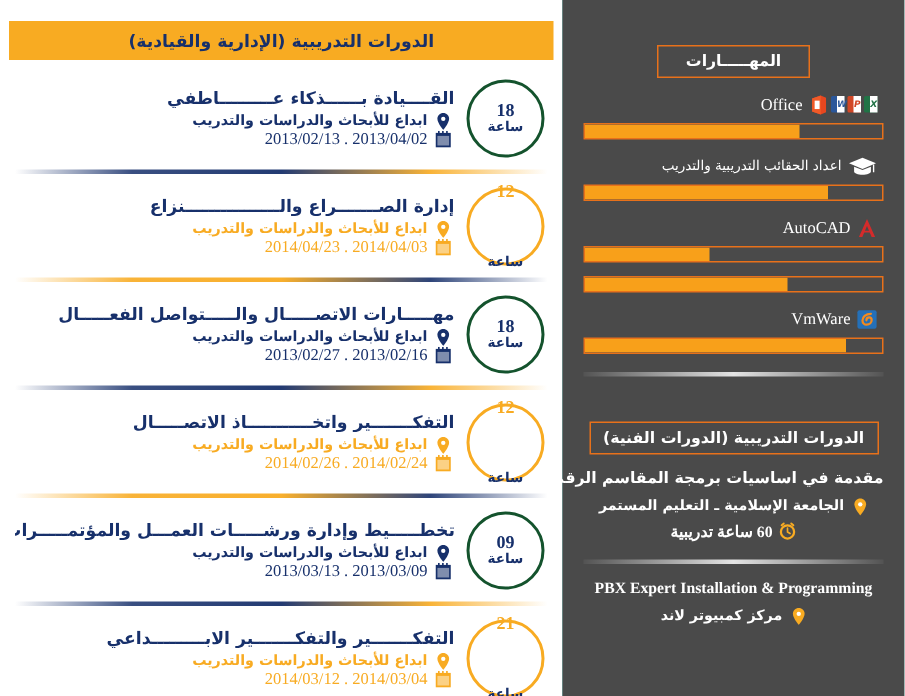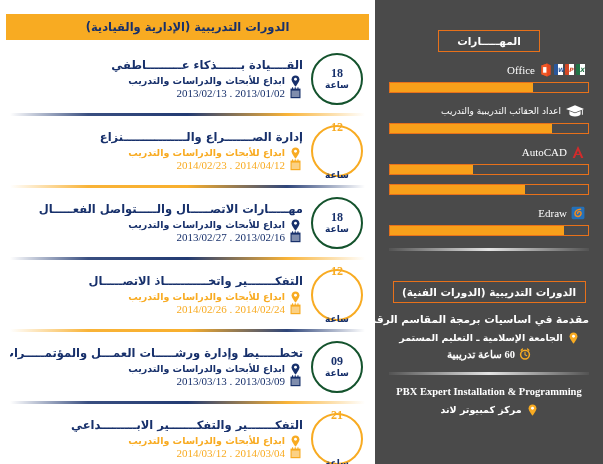--- a/index.html
+++ b/index.html
@@ -336,21 +336,21 @@
             <div class="course-line">
               <span class="cal-icon">
                 <svg width="11" height="12" viewBox="0 0 11 12">
                   <rect x="0.5" y="1.6" width="10" height="9.6" fill="#17306b"></rect>
                   <rect x="1.6" y="3.6" width="7.8" height="6.4" fill="#ffffff" opacity="0.45"></rect>
                   <rect x="2" y="0.3" width="1.1" height="2.2" fill="#17306b"></rect>
                   <rect x="4.7" y="0.3" width="1.1" height="2.2" fill="#17306b"></rect>
                   <rect x="7.4" y="0.3" width="1.1" height="2.2" fill="#17306b"></rect>
                 </svg>
               </span>
-              <span class="datetxt">2013/02/13 . 2013/01/02</span>
+              <span class="datetxt">2013/02/13 . 2013/04/02</span>
             </div>
           </div>
         </div>
         <div class="divider"></div>
         <div class="course v-orange">
           <div class="hours-badge b-orange">
             <div class="hours-num">12</div>
             <div class="hours-unit">ساعة</div>
           </div>
           <div class="course-body">
@@ -367,21 +367,21 @@
             <div class="course-line">
               <span class="cal-icon">
                 <svg width="11" height="12" viewBox="0 0 11 12">
                   <rect x="0.5" y="1.6" width="10" height="9.6" fill="#f8ab22"></rect>
                   <rect x="1.6" y="3.6" width="7.8" height="6.4" fill="#ffffff" opacity="0.45"></rect>
                   <rect x="2" y="0.3" width="1.1" height="2.2" fill="#f8ab22"></rect>
                   <rect x="4.7" y="0.3" width="1.1" height="2.2" fill="#f8ab22"></rect>
                   <rect x="7.4" y="0.3" width="1.1" height="2.2" fill="#f8ab22"></rect>
                 </svg>
               </span>
-              <span class="datetxt">2014/02/23 . 2014/04/12</span>
+              <span class="datetxt">2014/04/23 . 2014/04/03</span>
             </div>
           </div>
         </div>
         <div class="divider d-orange"></div>
         <div class="course v-navy">
           <div class="hours-badge b-navy">
             <div class="hours-num">18</div>
             <div class="hours-unit">ساعة</div>
           </div>
           <div class="course-body">
@@ -571,21 +571,21 @@
             </div>
           </div>
           <div class="skill">
             <div class="skill-head">
               <span class="icons">
                 <svg width="14" height="14" viewBox="0 0 14 14">
                   <rect x="0.6" y="0.8" width="12.8" height="12.4" rx="1.4" fill="#2470b8"></rect>
                   <path d="M9.6 3.2C6 3.2 4 5.4 4 7.6c0 1.6 1.1 2.8 2.7 2.8 2.1 0 3.4-1.6 3.4-3.1 0-1-0.6-1.8-1.6-1.8-1.1 0-1.9 0.9-1.9 2" fill="none" stroke="#f28a1e" stroke-width="1.5" stroke-linecap="round"></path>
                 </svg>
               </span>
-              <span class="skill-name">Edraw</span>
+              <span class="skill-name">VmWare</span>
             </div>
             <div class="bar">
               <div class="bar-fill" style="width:88%"></div>
             </div>
           </div>
         </div>
 
       <div class="side-sep"></div>
 
       <div class="side-title wide">الدورات التدريبية (الدورات الفنية)</div>

